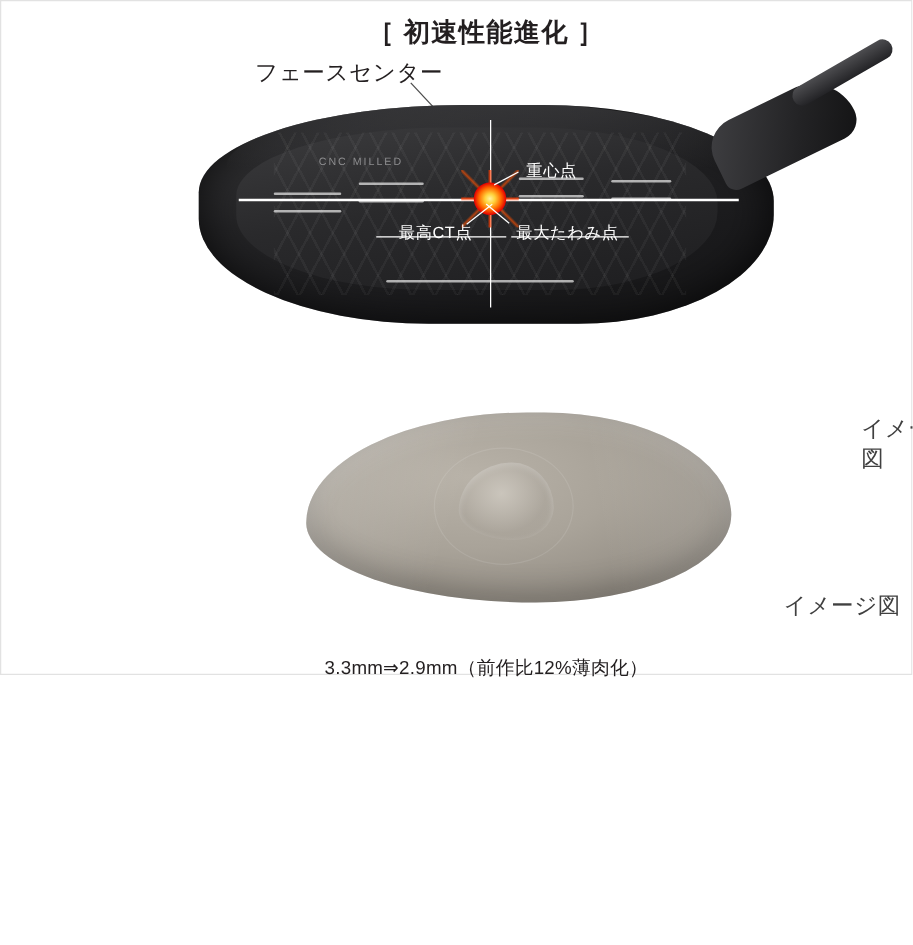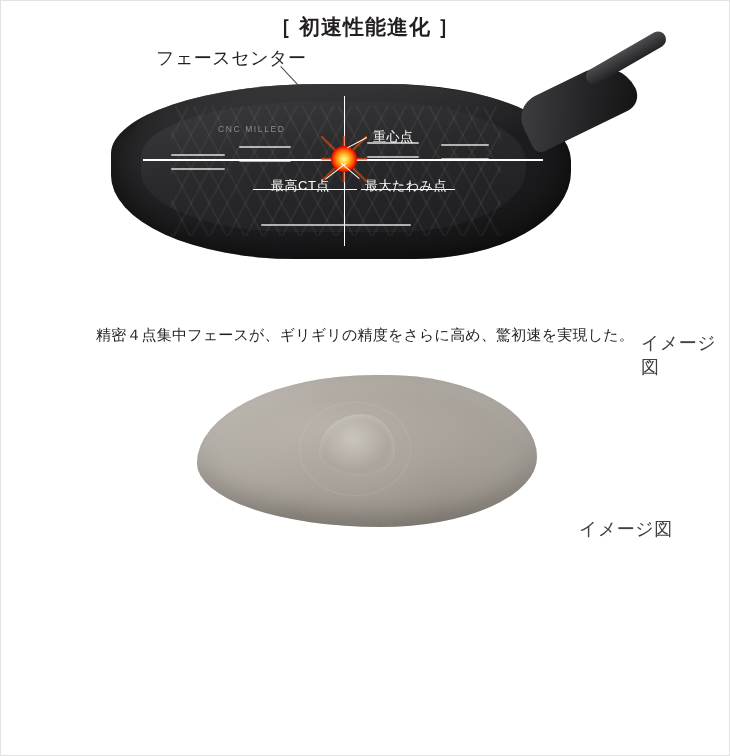--- a/index.html
+++ b/index.html
@@ -11,23 +11,24 @@
     height: 756px;
     background: #ffffff;
     font-family: "Liberation Sans", sans-serif;
     color: #231f20;
     overflow: hidden;
     position: relative;
   }
   .page {
     position: relative;
     width: 730px;
-    height: 756px;
+    height: 540px;
     box-sizing: border-box;
     border: 1px solid #e2e2e2;
+    padding-left: 48px;
   }
 
   
   .title-main {
     text-align: center;
     font-size: 21px;
     font-weight: bold;
     letter-spacing: 1px;
     padding-top: 12px;
     line-height: 1.3;
@@ -102,21 +103,20 @@
       repeating-linear-gradient(-62deg, rgba(255,255,255,0.05) 0 2px, rgba(0,0,0,0) 2px 16px);
     opacity: 0.9;
   }
   .cnc-label {
     position: absolute;
     left: 96px;
     top: 40px;
     font-size: 8.5px;
     letter-spacing: 1.6px;
     color: #8d8d8f;
-    margin-left: 11px;
   }
   .groove {
     position: absolute;
     height: 2px;
     background: rgba(232,232,232,0.72);
     border-radius: 2px;
   }
   .crown-edge {
     position: absolute;
     left: 22px;
@@ -310,30 +310,30 @@
 
       <div class="lbl" style="left:254px; top:93px;">最大たわみ点</div>
       <div class="leader" style="left:250px; top:105px; width:94px;"></div>
       <div class="leader" style="left:248px; top:95px; width:24px; transform: rotate(-140deg);"></div>
     </div>
 
     <div class="img-note" style="left:640px; top:285px;">イメージ図</div>
   </div>
 
   <div class="body-copy" style="margin-top:26px;">
-    <div>精密４点集中フェースが、ギリギリの精度をさらに高め、驚初速を実現した。</div>
   </div>
 
 
   <div class="fig2-wrap" style="margin-top:18px;">
     <div class="blob">
       <div class="blob-sheen"></div>
       <div class="blob-sheen2"></div>
       <div class="blob-ridge"></div>
       <div class="blob-center"></div>
     </div>
     <div class="img-note" style="left:578px; top:150px;">イメージ図</div>
   </div>
 
   <div class="body-copy" style="margin-top:10px;">
+    <div>3.3mm⇒2.9mm（前作比12%薄肉化）</div>
   </div>
 
 </div>
 
 </body></html>

